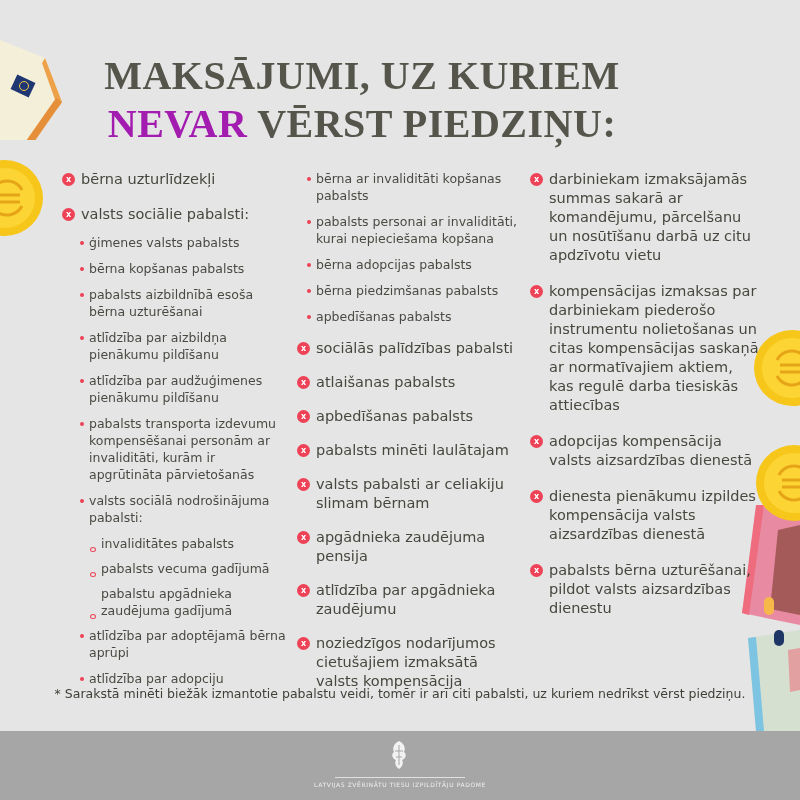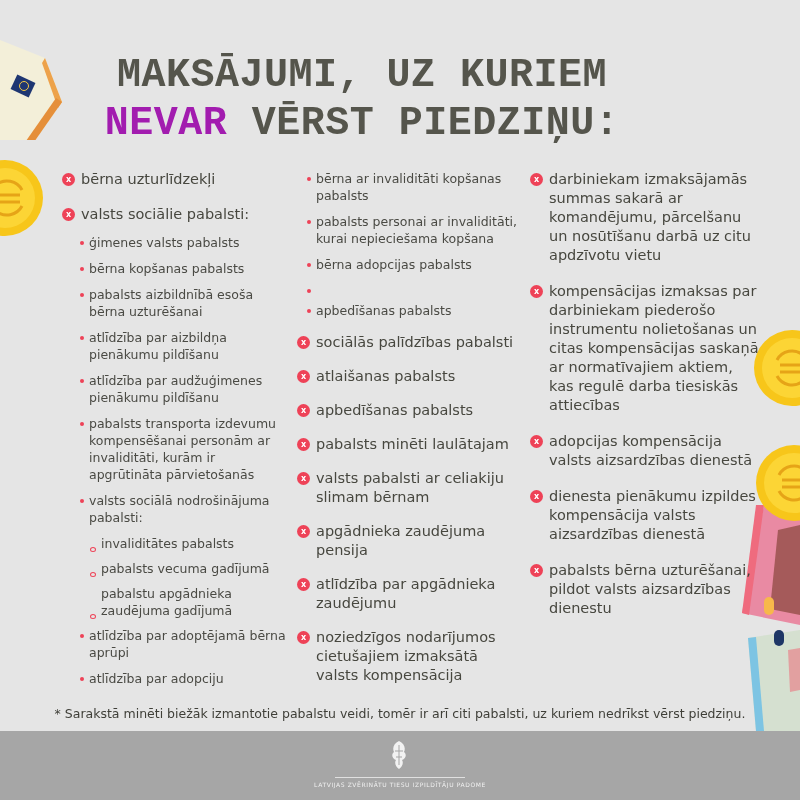--- a/index.html
+++ b/index.html
@@ -1,36 +1,36 @@
 <!DOCTYPE html>
 <html><head>
 <meta charset="utf-8">
 <style>
   html, body { margin:0; padding:0; }
   body { width:800px; height:800px; background:#e5e5e5; position:relative; overflow:hidden;
          font-family:"DejaVu Sans", "Liberation Sans", sans-serif; color:#4a4a44; }
   .title { position:absolute; left:0; width:724px; top:52px; text-align:center;
-           font-family:Liberation Mono, monospace; font-weight:bold; font-size:40px; line-height:48px;
+           font-family:Liberation Serif, serif; font-weight:bold; font-size:40px; line-height:48px;
            color:#55554c; letter-spacing:0.5px; }
   .title .accent { color:#a21caf; }
   .col { position:absolute; top:170px; }
   .col1 { left:62px; width:225px; }
   .col2 { left:297px; width:225px; }
   .col3 { left:530px; width:230px; }
   .main { display:flex; align-items:flex-start; font-size:14.5px; line-height:19px; color:#47473f; margin-bottom:16px; }
   .xicon { flex:0 0 13px; width:13px; height:13px; border-radius:50%; background:#ee4257; color:#fff;
            font-size:8px; line-height:13px; text-align:center; font-weight:bold; margin-right:6px; margin-top:3px; }
   .sub { display:flex; align-items:flex-start; font-size:12.5px; line-height:17px; color:#4a4a44; margin:0 0 9px 18px; }
   .dot { flex:0 0 4px; width:4px; height:4px; border-radius:50%; background:#ee4257; margin:7px 5px 0 0; }
   .subsub { display:flex; align-items:flex-end; font-size:12.5px; line-height:17px; color:#4a4a44; margin:0 0 8px 28px; }
   .ring { flex:0 0 4px; width:3px; height:3px; border-radius:50%; border:1px solid #ee4257; margin:7px 5px 0 0; }
   .col2 .sub { margin-left:10px; }
   .col2 .main { margin-bottom:15px; }
   .col3 .main { margin-bottom:17px; }
-  .footnote { position:absolute; left:0; width:800px; top:706px; text-align:center; font-size:12.5px; color:#3f3f38; }
+  .footnote { position:absolute; left:0; width:800px; top:686px; text-align:center; font-size:12.5px; color:#3f3f38; }
   .footer { position:absolute; left:0; top:731px; width:800px; height:69px; background:#a6a6a6; }
   .footer .crest { position:absolute; left:388px; top:8px; width:22px; height:32px; }
   .footer .line { position:absolute; left:335px; top:46px; width:130px; height:1px; background:#e0e0e0; }
   .footer .org { position:absolute; left:0; width:800px; top:50px; text-align:center; font-size:6px; letter-spacing:0.6px; color:#f0f0f0; }
   .deco { position:absolute; }
 </style>
 </head>
 <body>
 
 <svg class="deco" style="left:0;top:30px" width="70" height="110" viewBox="0 0 70 110">
@@ -146,20 +146,21 @@
   <div class="sub">
       <span class="dot"></span>
       <span>pabalsts personai ar invaliditāti, kurai nepieciešama kopšana</span>
     </div>
   <div class="sub">
       <span class="dot"></span>
       <span>bērna adopcijas pabalsts</span>
     </div>
   <div class="sub">
       <span class="dot"></span>
+      <span>bērna piedzimšanas pabalsts</span>
     </div>
   <div class="sub" style="margin-bottom:14px">
       <span class="dot"></span>
       <span>apbedīšanas pabalsts</span>
     </div>
   <div class="main">
       <span class="xicon">x</span>
       <span>sociālās palīdzības pabalsti</span>
     </div>
   <div class="main">

